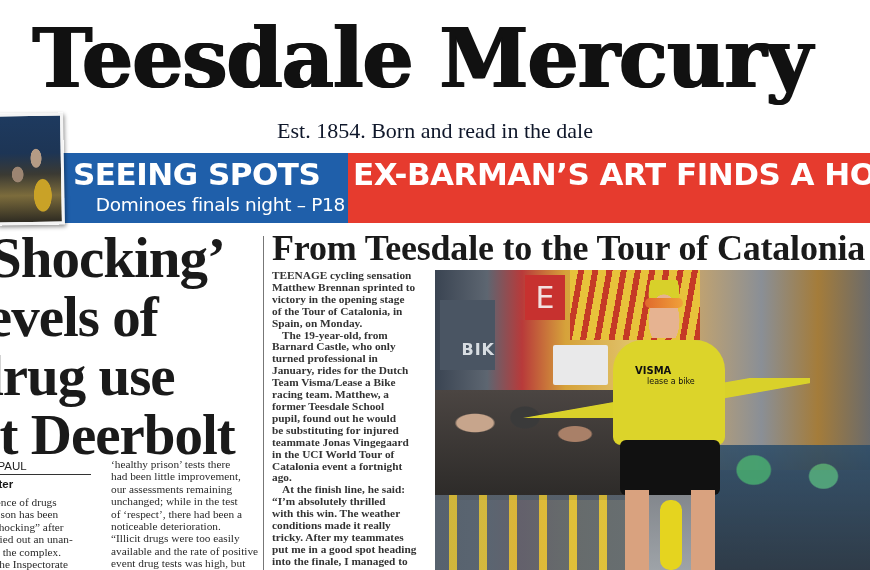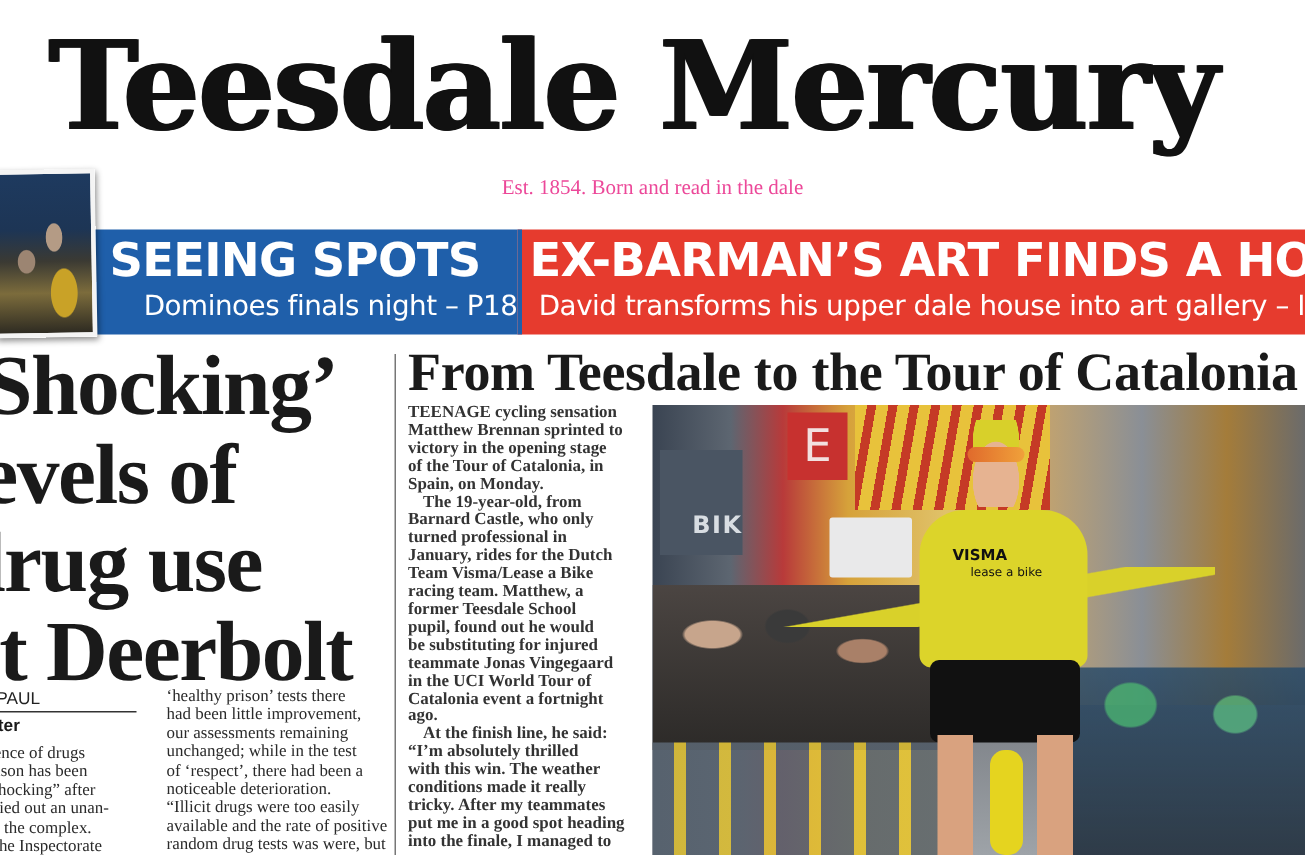--- a/index.html
+++ b/index.html
@@ -13,21 +13,21 @@
     .masthead-title {
       position: absolute; left: 30px; top: 8px; width: 800px;
       font-family: "DejaVu Serif", serif; font-weight: 900;
       font-size: 82px; line-height: 100px; letter-spacing: -1px;
       color: #111; transform: scaleX(0.98); transform-origin: left top;
       text-shadow: 1px 0 0 #111, -1px 0 0 #111;
       white-space: nowrap;
     }
     .masthead-tagline {
       position: absolute; left: 0; width: 870px; top: 118px;
-      text-align: center; font-size: 14px; color: #ec4899;
+      text-align: center; font-size: 22px; color: #0f172a;
       font-family: "Liberation Serif", serif;
     }
 
     .promo-photo {
       position: absolute; left: -4px; top: 113px; width: 68px; height: 112px;
       border: 3px solid #f4f4f4; box-shadow: 1px 2px 4px rgba(0,0,0,0.45);
       background:
         radial-gradient(ellipse at 60% 40%, #b49b85 0 10%, transparent 11%),
         radial-gradient(ellipse at 30% 55%, #9c8572 0 9%, transparent 10%),
         radial-gradient(ellipse at 70% 75%, #c9a227 0 14%, transparent 15%),
@@ -165,21 +165,20 @@
 </div>
 
 <div class="promo-photo"></div>
 
 <div class="banner banner-blue">
   <div class="banner-head">SEEING SPOTS</div>
   <div class="banner-sub">Dominoes finals night – P18</div>
 </div>
 <div class="banner banner-red">
   <div class="banner-head">EX-BARMAN’S ART FINDS A HOM</div>
-  <div class="banner-sub">David transforms his upper dale house into art gallery – I</div>
 </div>
 
 <div class="left-col">
   <h1 class="left-headline">
     <span>‘Shocking’</span>
     <span>levels of</span>
     <span>drug use</span>
     <span>at Deerbolt</span>
   </h1>
   <div class="byline">N PAUL</div>
@@ -196,21 +195,21 @@
 
   <div class="col-b body-text" style="top:230px;">
     <p>‘healthy  prison’  tests  there</p>
     <p>had  been  little  improvement,</p>
     <p>our    assessments    remaining</p>
     <p>unchanged; while in the test</p>
     <p>of ‘respect’, there had been a</p>
     <p>noticeable deterioration.</p>
     <p>   “Illicit drugs were too easily</p>
     <p>available and the rate of positive</p>
-    <p>random drug tests was were, but</p>
+    <p>event drug tests was high, but</p>
   </div>
 </div>
 
 <div class="col-divider"></div>
 
 <h2 class="main-headline">From Teesdale to the Tour of Catalonia</h2>
 
 <div class="main-body">
   <p>TEENAGE cycling sensation</p>
   <p>Matthew Brennan sprinted to</p>

